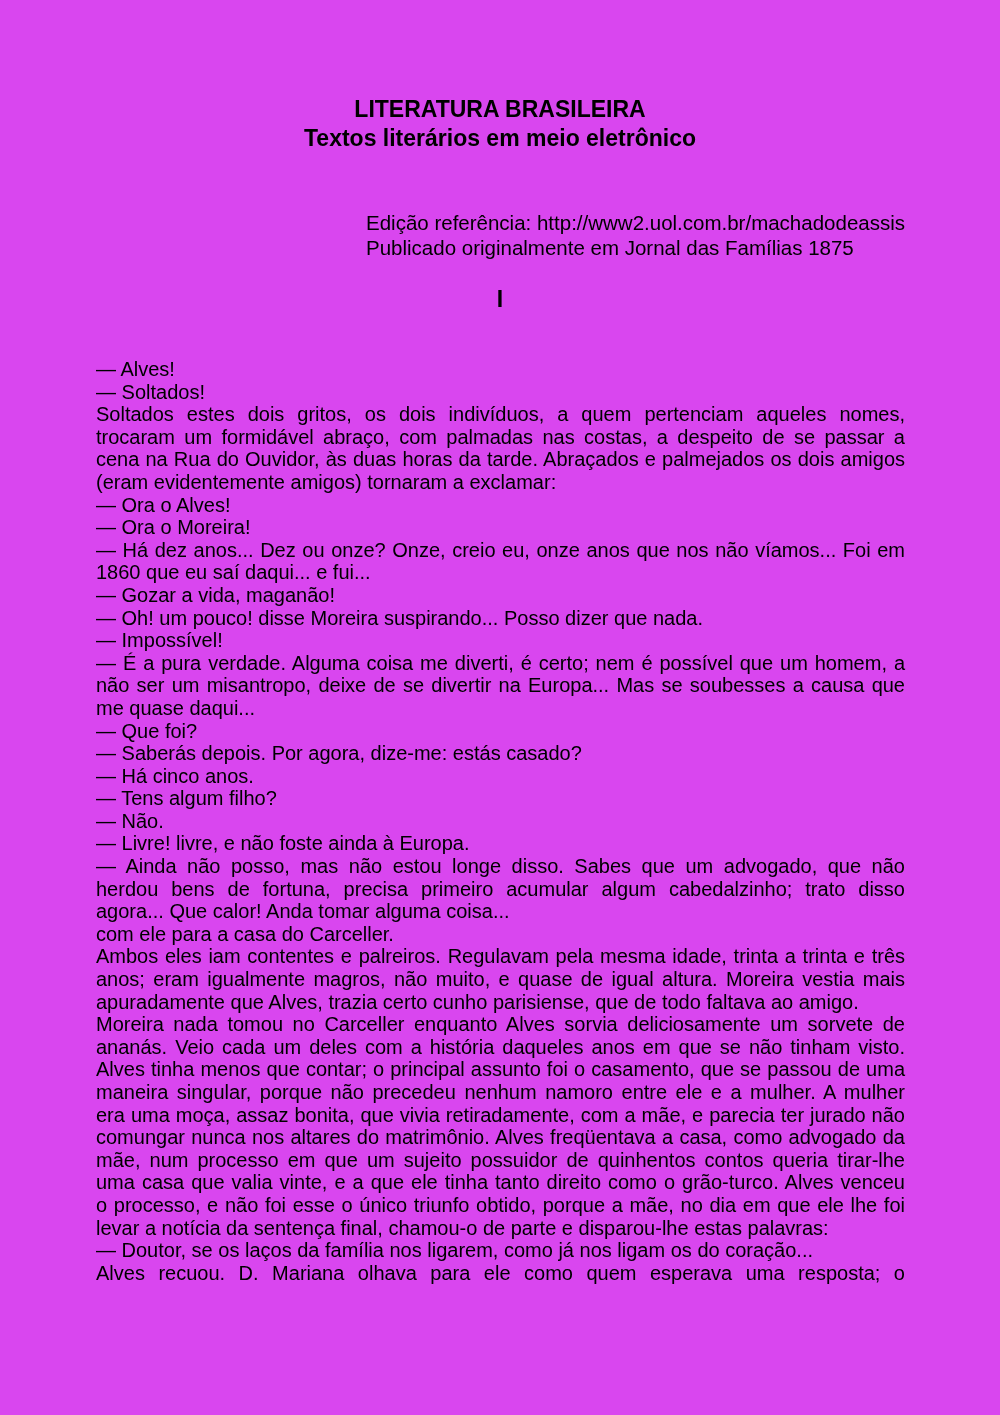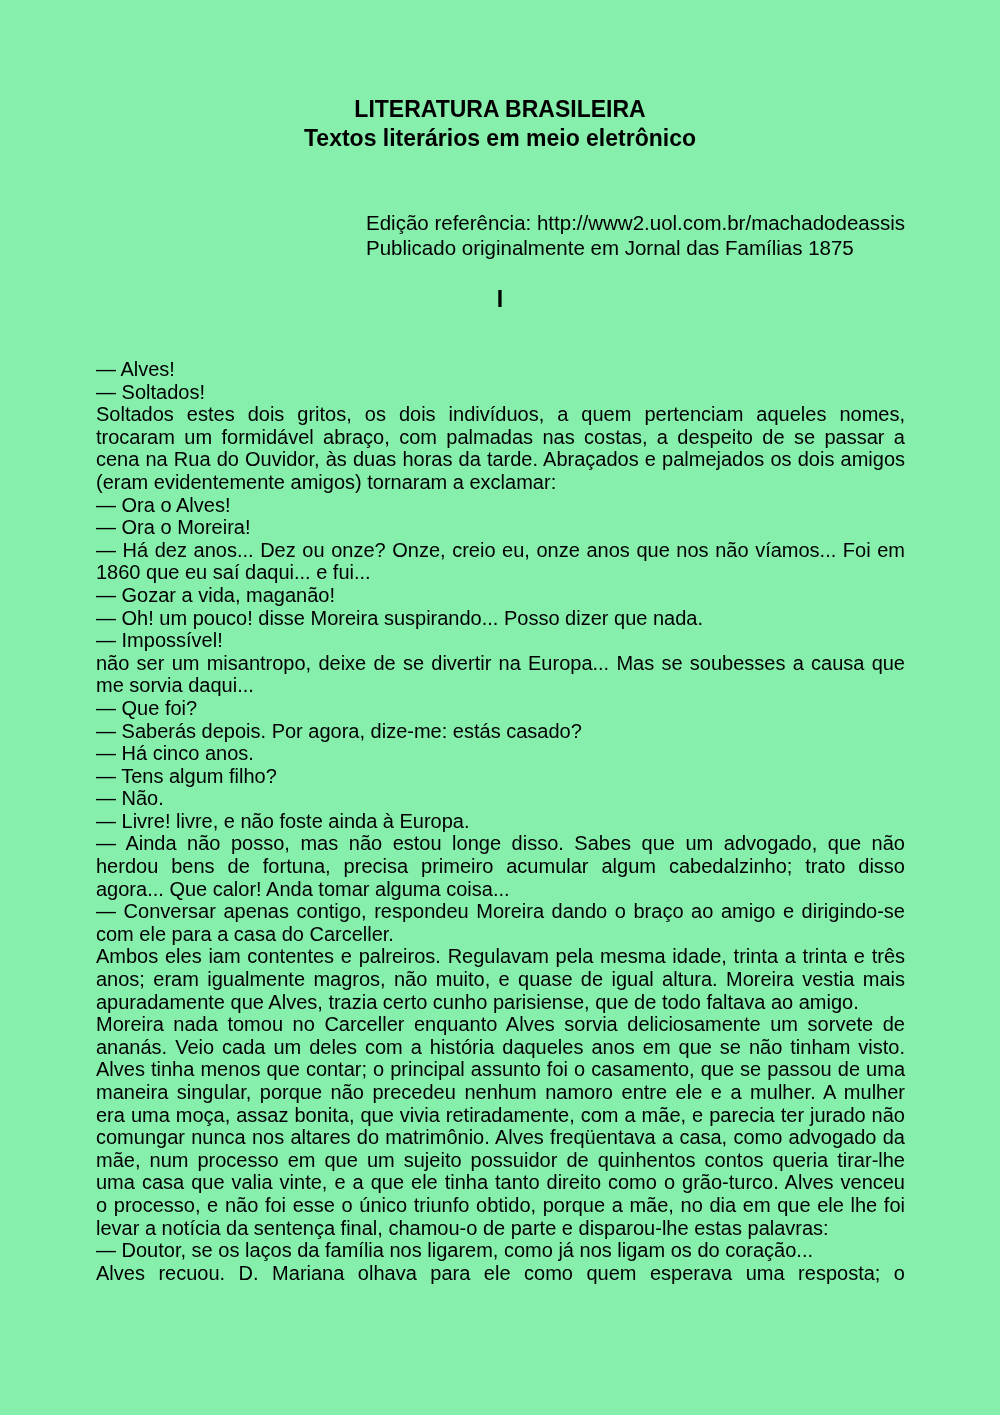--- a/index.html
+++ b/index.html
@@ -1,17 +1,17 @@
 <!DOCTYPE html>
 <html><head>
   <meta charset="utf-8">
   <style>
     html, body { margin: 0; padding: 0; background: #ffffff; }
     body { width: 1000px; height: 1415px; position: relative; overflow: hidden; color: #000; font-family: "Liberation Sans", sans-serif; }
-    .page { position: absolute; left: 0; top: 0; width: 1000px; height: 1415px; background: #86efac; }
+    .page { position: absolute; left: 0; top: 0; width: 1000px; height: 1415px; background: #d946ef; }
     .title-block { position: absolute; top: 95px; left: 0; width: 1000px; text-align: center; }
     .title-line { font-weight: bold; font-size: 23px; line-height: 29px; margin: 0; white-space: nowrap; }
     .ref-block { position: absolute; top: 210px; right: 95px; text-align: left; }
     .ref-line { font-size: 20.5px; line-height: 25px; margin: 0; white-space: nowrap; }
     .chapter { position: absolute; top: 285px; left: 0; width: 1000px; text-align: center; font-weight: bold; font-size: 23px; line-height: 28px; margin: 0; }
     .body-text { position: absolute; top: 358px; left: 96px; width: 809px; font-size: 20px; line-height: 22.6px; }
     .ln { display: block; white-space: nowrap; }
     .ln.j { text-align: justify; text-align-last: justify; white-space: normal; }
   </style>
 </head>
@@ -37,32 +37,32 @@
       <span class="ln j">trocaram um formidável abraço, com palmadas nas costas, a despeito de se passar a</span>
       <span class="ln j">cena na Rua do Ouvidor, às duas horas da tarde. Abraçados e palmejados os dois amigos</span>
       <span class="ln">(eram evidentemente amigos) tornaram a exclamar:</span>
       <span class="ln">— Ora o Alves!</span>
       <span class="ln">— Ora o Moreira!</span>
       <span class="ln j">— Há dez anos... Dez ou onze? Onze, creio eu, onze anos que nos não víamos... Foi em</span>
       <span class="ln">1860 que eu saí daqui... e fui...</span>
       <span class="ln">— Gozar a vida, maganão!</span>
       <span class="ln">— Oh! um pouco! disse Moreira suspirando... Posso dizer que nada.</span>
       <span class="ln">— Impossível!</span>
+      <span class="ln j">— É a pura verdade. Alguma coisa me diverti, é certo; nem é possível que um homem, a</span>
       <span class="ln j">não ser um misantropo, deixe de se divertir na Europa... Mas se soubesses a causa que</span>
-      <span class="ln">me sorvia daqui...</span>
+      <span class="ln">me quase daqui...</span>
       <span class="ln">— Que foi?</span>
       <span class="ln">— Saberás depois. Por agora, dize-me: estás casado?</span>
       <span class="ln">— Há cinco anos.</span>
       <span class="ln">— Tens algum filho?</span>
       <span class="ln">— Não.</span>
       <span class="ln">— Livre! livre, e não foste ainda à Europa.</span>
       <span class="ln j">— Ainda não posso, mas não estou longe disso. Sabes que um advogado, que não</span>
       <span class="ln j">herdou bens de fortuna, precisa primeiro acumular algum cabedalzinho; trato disso</span>
       <span class="ln">agora... Que calor! Anda tomar alguma coisa...</span>
-      <span class="ln j">— Conversar apenas contigo, respondeu Moreira dando o braço ao amigo e dirigindo-se</span>
       <span class="ln">com ele para a casa do Carceller.</span>
       <span class="ln j">Ambos eles iam contentes e palreiros. Regulavam pela mesma idade, trinta a trinta e três</span>
       <span class="ln j">anos; eram igualmente magros, não muito, e quase de igual altura. Moreira vestia mais</span>
       <span class="ln">apuradamente que Alves, trazia certo cunho parisiense, que de todo faltava ao amigo.</span>
       <span class="ln j">Moreira nada tomou no Carceller enquanto Alves sorvia deliciosamente um sorvete de</span>
       <span class="ln j">ananás. Veio cada um deles com a história daqueles anos em que se não tinham visto.</span>
       <span class="ln j">Alves tinha menos que contar; o principal assunto foi o casamento, que se passou de uma</span>
       <span class="ln j">maneira singular, porque não precedeu nenhum namoro entre ele e a mulher. A mulher</span>
       <span class="ln j">era uma moça, assaz bonita, que vivia retiradamente, com a mãe, e parecia ter jurado não</span>
       <span class="ln j">comungar nunca nos altares do matrimônio. Alves freqüentava a casa, como advogado da</span>

